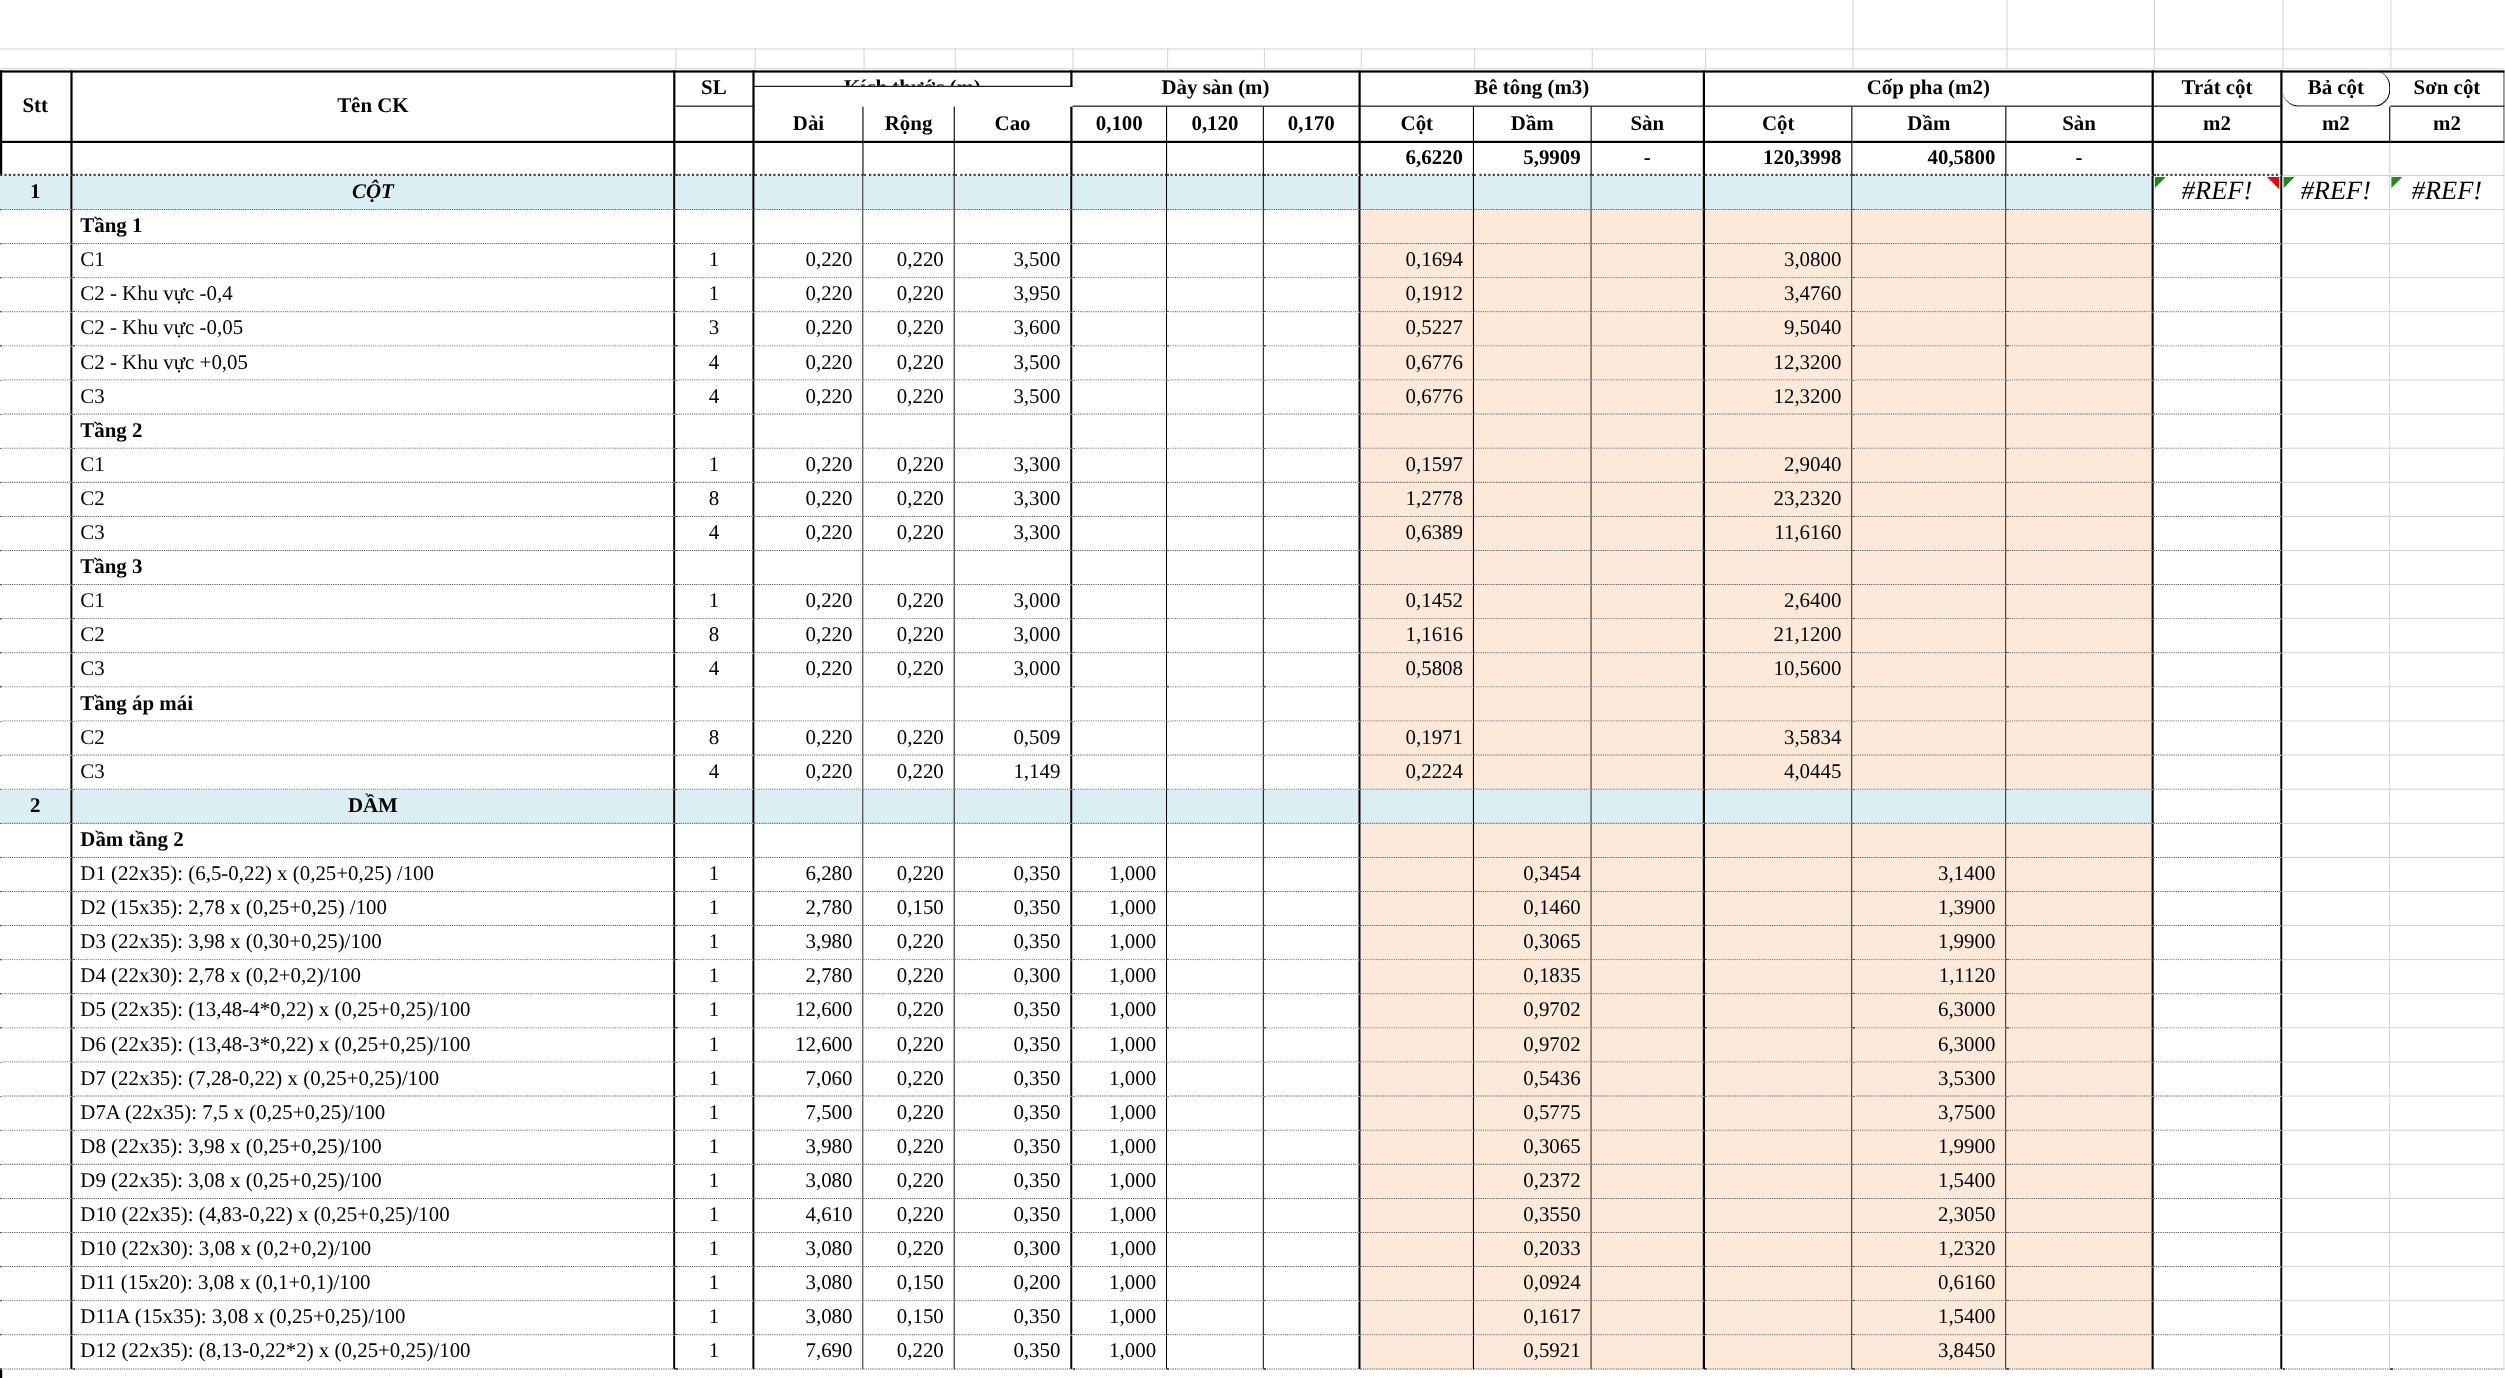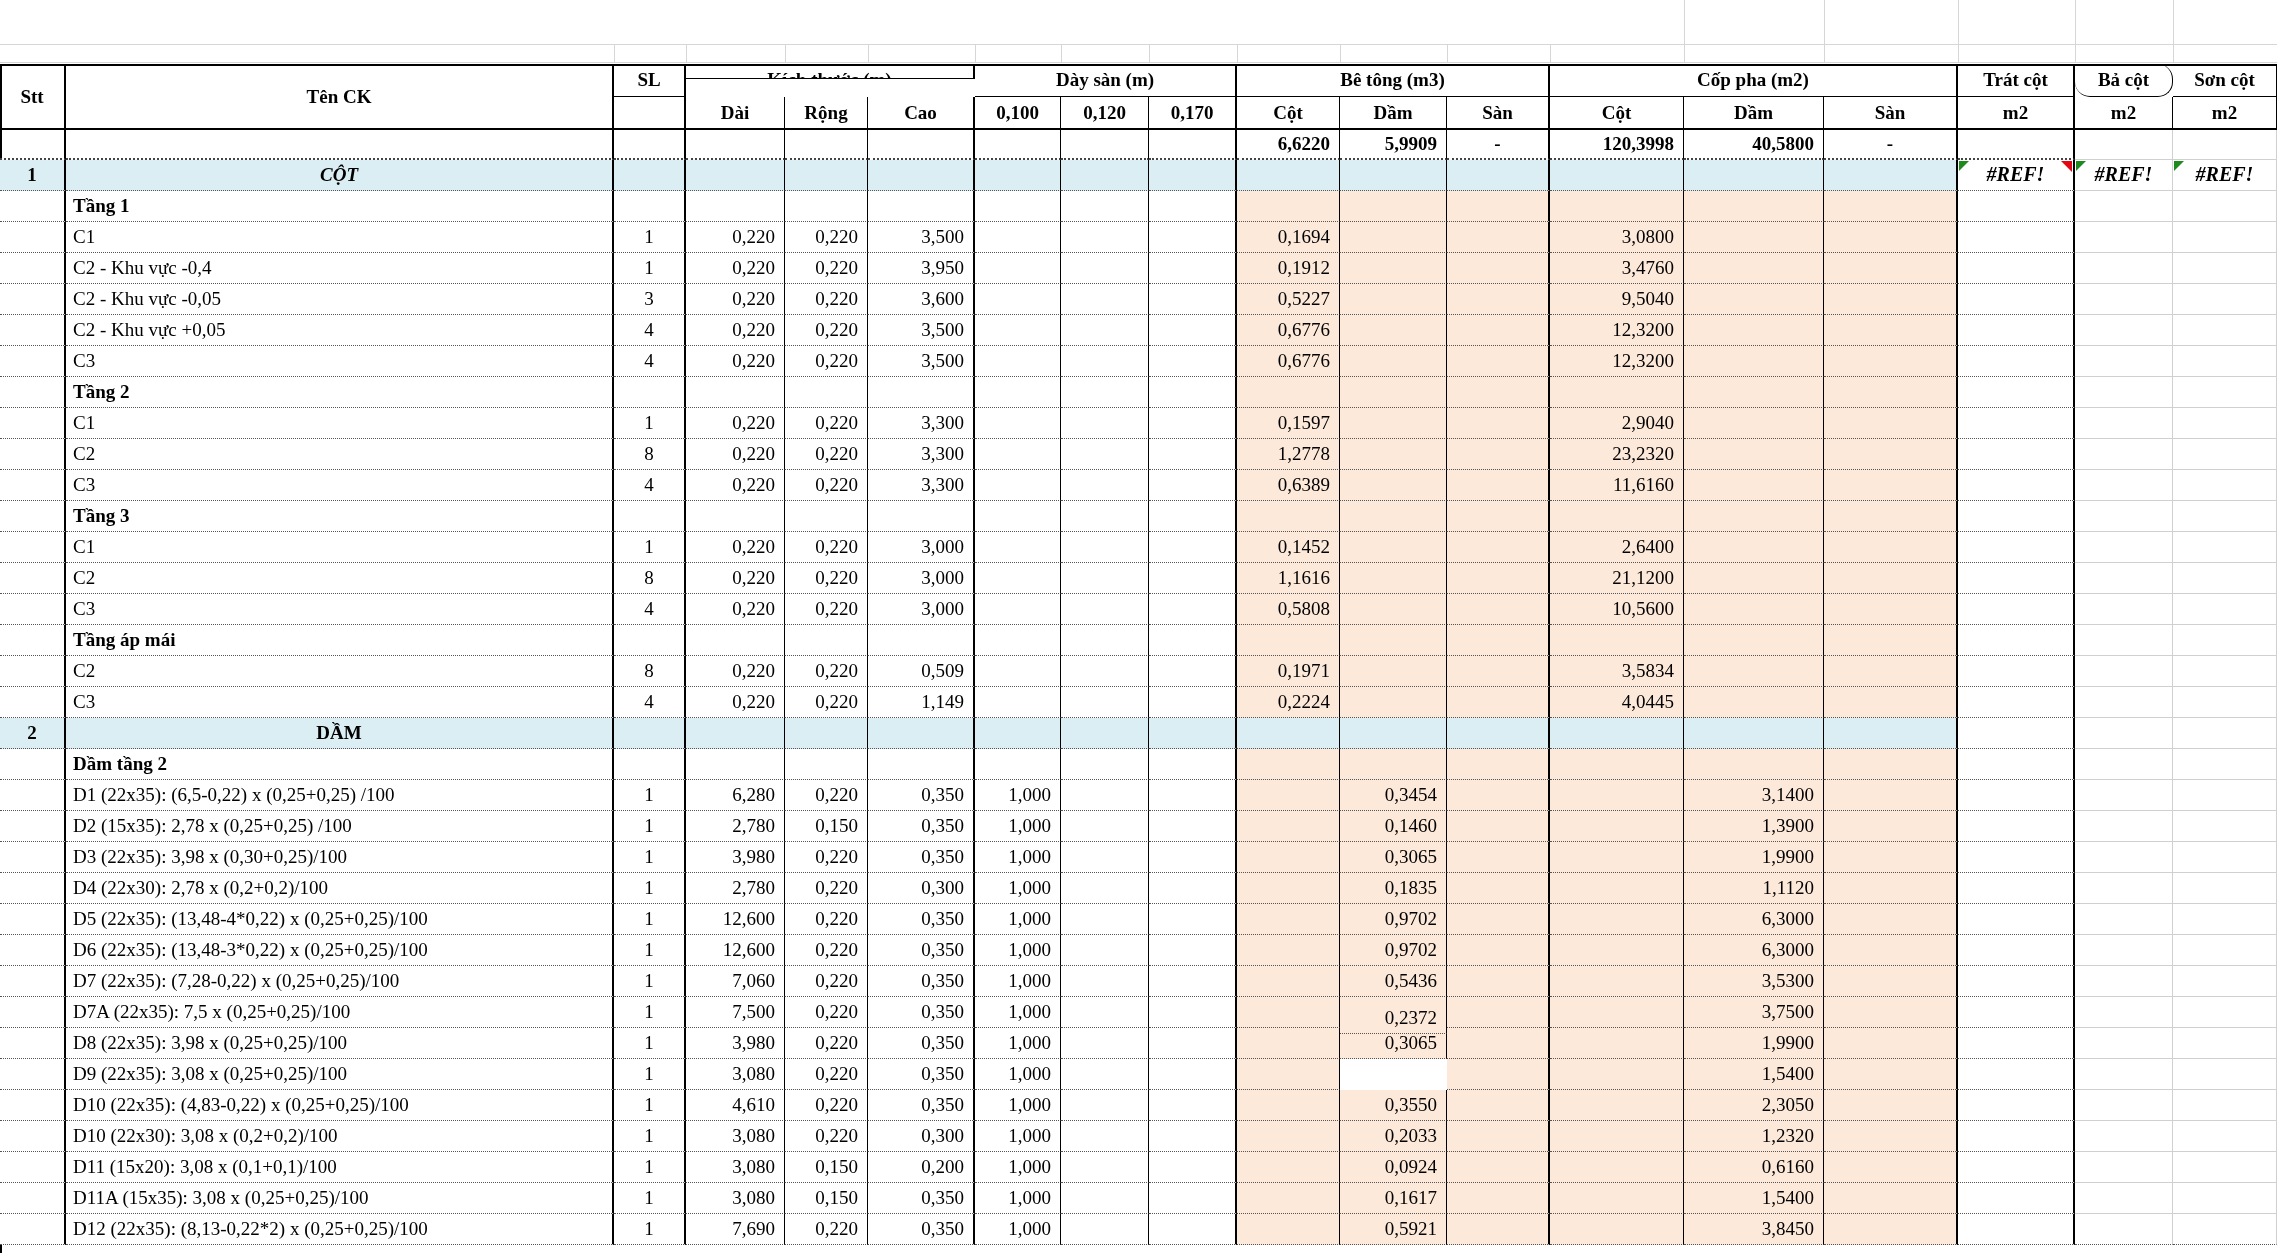--- a/index.html
+++ b/index.html
@@ -9,21 +9,21 @@
   #title-cell{position:absolute;left:0;top:0;width:1684px;height:32px;line-height:32px;
     text-align:center;font-size:23px;font-weight:bold;letter-spacing:.5px;}
   .cell{position:absolute;box-sizing:border-box;overflow:hidden;white-space:nowrap;
         font-size:19px;line-height:inherit;}
   .hd{font-weight:bold;text-align:center;}
   .left{text-align:left;padding-left:7px;}
   .right{text-align:right;padding-right:9px;}
   .center{text-align:center;}
   .bold{font-weight:bold;}
   .ital{font-style:italic;}
-  .ref{font-style:italic;font-weight:bold;text-align:center;font-size:20px;}
+  .ref{font-style:italic;font-weight:normal;text-align:center;font-size:24px;}
   .tri{position:absolute;width:0;height:0;}
   .tri-green-tl{left:1px;top:1px;border-top:10px solid #1e8a1e;border-right:10px solid transparent;}
   .tri-red-tr{right:1px;top:1px;border-top:11px solid #e30613;border-left:11px solid transparent;}
   #logo{position:absolute;left:0;top:8px;width:420px;height:210px;z-index:9;pointer-events:none;}
   #brand-text{position:absolute;left:8px;top:157px;font-family:"Liberation Sans","DejaVu Sans",sans-serif;
     font-weight:900;font-size:27px;letter-spacing:-1px;color:#5d3a26;transform:scaleY(1.08);transform-origin:top left;}
   #tagline{position:absolute;left:64px;top:141px;font-family:"Liberation Sans","DejaVu Sans",sans-serif;
     font-weight:bold;font-style:italic;font-size:9px;letter-spacing:.3px;}
   #tagline .t1{color:#e8570f;}
   #tagline .t2{color:#6b4a32;}
@@ -628,21 +628,21 @@
       <div class="cell" style="left: 0px; top: 1059px; width: 66px; height: 31px; line-height: 29px; border-right: 2px solid rgb(0, 0, 0); border-bottom: 1px dotted rgb(85, 85, 85); background: rgb(255, 255, 255);"></div>
       <div class="cell left" style="left: 66px; top: 1059px; width: 548px; height: 31px; line-height: 29px; border-right: 2px solid rgb(0, 0, 0); border-bottom: 1px dotted rgb(85, 85, 85); background: rgb(255, 255, 255);">D9 (22x35): 3,08 x (0,25+0,25)/100</div>
       <div class="cell center" style="left: 614px; top: 1059px; width: 72px; height: 31px; line-height: 29px; border-right: 2px solid rgb(0, 0, 0); border-bottom: 1px dotted rgb(85, 85, 85); background: rgb(255, 255, 255);">1</div>
       <div class="cell right" style="left: 686px; top: 1059px; width: 99px; height: 31px; line-height: 29px; border-right: 1px solid rgb(0, 0, 0); border-bottom: 1px dotted rgb(85, 85, 85); background: rgb(255, 255, 255);">3,080</div>
       <div class="cell right" style="left: 785px; top: 1059px; width: 83px; height: 31px; line-height: 29px; border-right: 1px solid rgb(0, 0, 0); border-bottom: 1px dotted rgb(85, 85, 85); background: rgb(255, 255, 255);">0,220</div>
       <div class="cell right" style="left: 868px; top: 1059px; width: 107px; height: 31px; line-height: 29px; border-right: 2px solid rgb(0, 0, 0); border-bottom: 1px dotted rgb(85, 85, 85); background: rgb(255, 255, 255);">0,350</div>
       <div class="cell right" style="left: 975px; top: 1059px; width: 86px; height: 31px; line-height: 29px; border-right: 1px solid rgb(0, 0, 0); border-bottom: 1px dotted rgb(85, 85, 85); background: rgb(255, 255, 255);">1,000</div>
       <div class="cell" style="left: 1061px; top: 1059px; width: 88px; height: 31px; line-height: 29px; border-right: 1px solid rgb(0, 0, 0); border-bottom: 1px dotted rgb(85, 85, 85); background: rgb(255, 255, 255);"></div>
       <div class="cell" style="left: 1149px; top: 1059px; width: 88px; height: 31px; line-height: 29px; border-right: 2px solid rgb(0, 0, 0); border-bottom: 1px dotted rgb(85, 85, 85); background: rgb(255, 255, 255);"></div>
       <div class="cell" style="left: 1237px; top: 1059px; width: 103px; height: 31px; line-height: 29px; border-right: 1px solid rgb(0, 0, 0); border-bottom: 1px dotted rgb(85, 85, 85); background: rgb(253, 233, 217);"></div>
-      <div class="cell right" style="left: 1340px; top: 1003px; width: 107px; height: 31px; line-height: 29px; border-right: 1px solid rgb(0, 0, 0); border-bottom: 1px dotted rgb(85, 85, 85); background: rgb(253, 233, 217);">0,2372</div>
+      <div class="cell right" style="left: 1340px; top: 1059px; width: 107px; height: 31px; line-height: 29px; border-right: 1px solid rgb(0, 0, 0); border-bottom: 1px dotted rgb(85, 85, 85); background: rgb(253, 233, 217);">0,2372</div>
       <div class="cell" style="left: 1447px; top: 1059px; width: 103px; height: 31px; line-height: 29px; border-right: 2px solid rgb(0, 0, 0); border-bottom: 1px dotted rgb(85, 85, 85); background: rgb(253, 233, 217);"></div>
       <div class="cell" style="left: 1550px; top: 1059px; width: 134px; height: 31px; line-height: 29px; border-right: 1px solid rgb(0, 0, 0); border-bottom: 1px dotted rgb(85, 85, 85); background: rgb(253, 233, 217);"></div>
       <div class="cell right" style="left: 1684px; top: 1059px; width: 140px; height: 31px; line-height: 29px; border-right: 1px solid rgb(0, 0, 0); border-bottom: 1px dotted rgb(85, 85, 85); background: rgb(253, 233, 217);">1,5400</div>
       <div class="cell" style="left: 1824px; top: 1059px; width: 134px; height: 31px; line-height: 29px; border-right: 2px solid rgb(0, 0, 0); border-bottom: 1px dotted rgb(85, 85, 85); background: rgb(253, 233, 217);"></div>
       <div class="cell" style="left: 1958px; top: 1059px; width: 117px; height: 31px; line-height: 29px; border-right: 2px solid rgb(0, 0, 0); border-bottom: 1px dotted rgb(85, 85, 85); background: rgb(255, 255, 255);"></div>
       <div class="cell" style="left: 2075px; top: 1059px; width: 98px; height: 31px; line-height: 29px; border-right: 1px solid rgb(208, 208, 208); border-bottom: 1px solid rgb(208, 208, 208); background: rgb(255, 255, 255);"></div>
       <div class="cell" style="left: 2173px; top: 1059px; width: 104px; height: 31px; line-height: 29px; border-right: 1px solid rgb(208, 208, 208); border-bottom: 1px solid rgb(208, 208, 208); background: rgb(255, 255, 255);"></div>
       <div class="cell" style="left: 0px; top: 1090px; width: 66px; height: 31px; line-height: 29px; border-right: 2px solid rgb(0, 0, 0); border-bottom: 1px dotted rgb(85, 85, 85); background: rgb(255, 255, 255);"></div>
       <div class="cell left" style="left: 66px; top: 1090px; width: 548px; height: 31px; line-height: 29px; border-right: 2px solid rgb(0, 0, 0); border-bottom: 1px dotted rgb(85, 85, 85); background: rgb(255, 255, 255);">D10 (22x35): (4,83-0,22) x (0,25+0,25)/100</div>
       <div class="cell center" style="left: 614px; top: 1090px; width: 72px; height: 31px; line-height: 29px; border-right: 2px solid rgb(0, 0, 0); border-bottom: 1px dotted rgb(85, 85, 85); background: rgb(255, 255, 255);">1</div>

